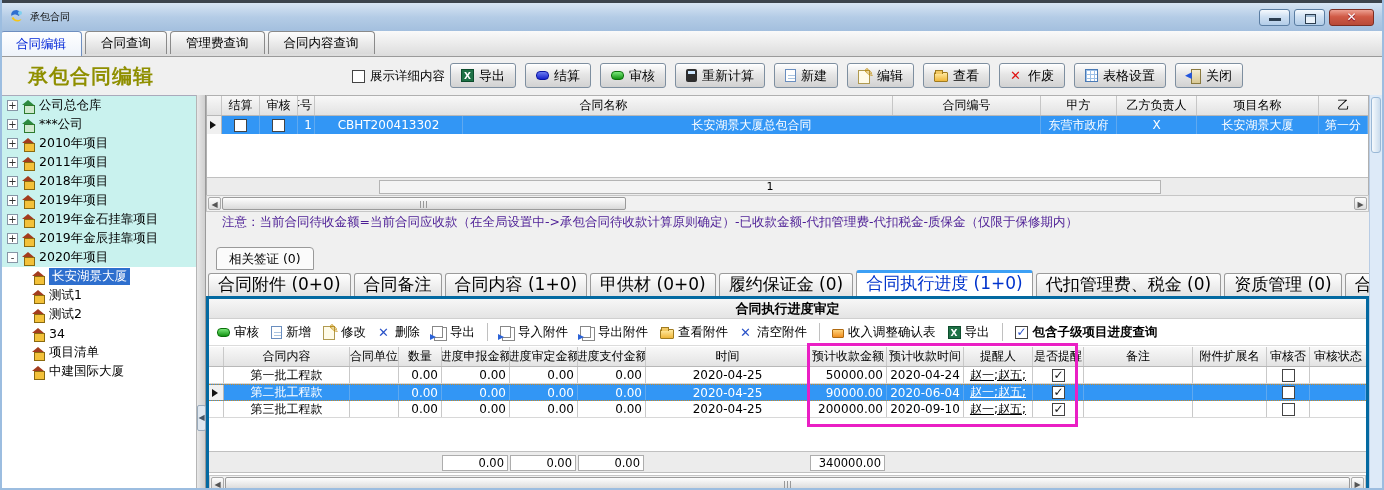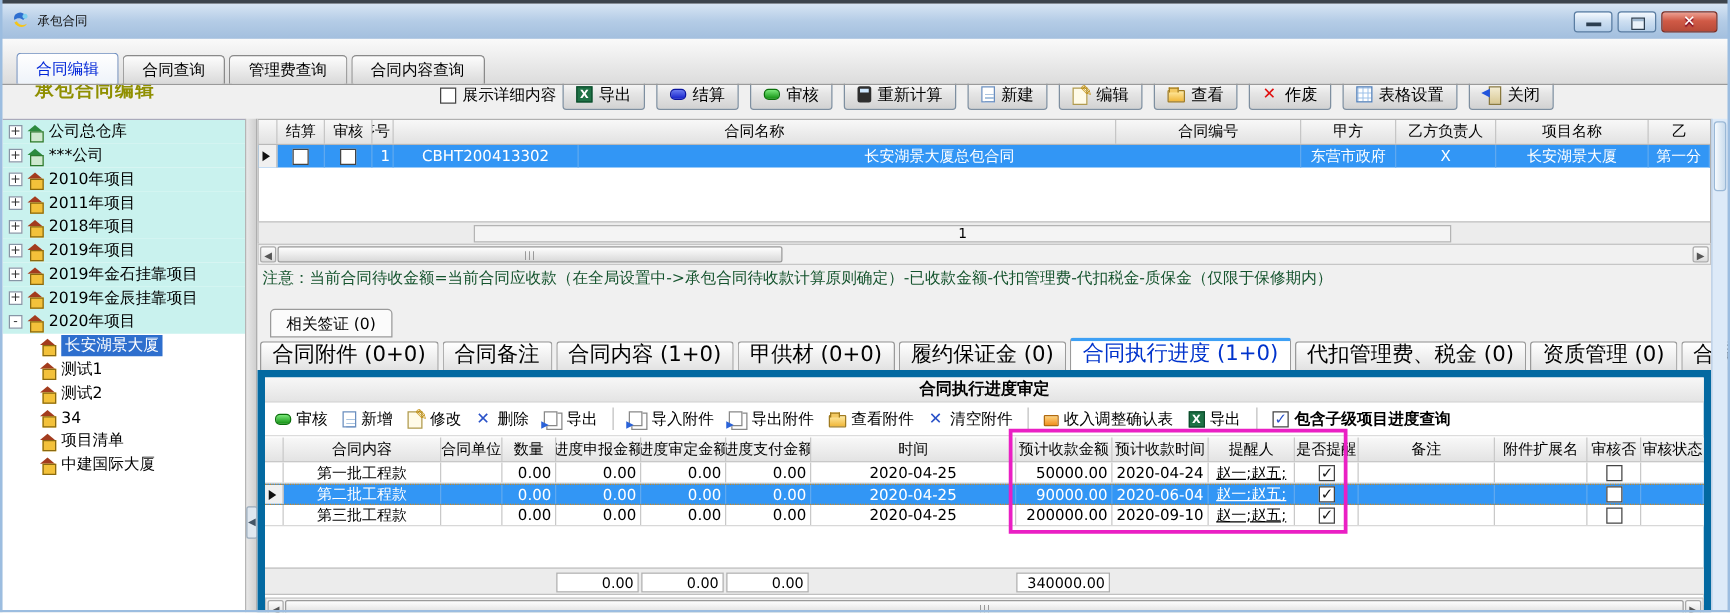--- a/index.html
+++ b/index.html
@@ -16,30 +16,30 @@
   .win-title { font-size:10px; color:#111; }
   .win-controls { margin-left:auto; display:flex; gap:4px; padding-right:4px; }
   .wbtn { width:31px; height:17px; border:1px solid #5a7da2; border-radius:3px;
     background:linear-gradient(#f6fafe,#cfe0f2 45%,#b3cde8); position:relative; cursor:pointer; }
   .wbtn.min::after { content:""; position:absolute; left:9px; bottom:4px; width:12px; height:3px; background:#2c3e50; }
   .wbtn.res::after { content:""; position:absolute; left:10px; top:4px; width:9px; height:8px; border:1px solid #2c3e50; background:#eaf2fa; box-shadow:inset 0 2px #9fb8d0; }
   .wbtn.close { width:45px; border-color:#7c2d22; background:linear-gradient(#eda092,#d05a46 45%,#b84a38); }
   .wbtn.close::after { content:"✕"; position:absolute; left:0; right:0; top:0; text-align:center; color:#fff; font-weight:bold; font-size:12px; line-height:15px; text-shadow:0 1px 1px #702; }
 
   
-  .tabs-band { position:absolute; left:0; top:31px; width:100%; height:37px;
-    background:linear-gradient(#fafafa,#dcdcdc); border-bottom:1px solid #9a9a9a; display:flex; align-items:flex-end; padding-left:13px; z-index:4; }
+  .tabs-band { position:absolute; left:0; top:31px; width:100%; height:26px;
+    background:linear-gradient(#fafafa,#dcdcdc); border-bottom:1px solid #9a9a9a; display:flex; padding-left:0; z-index:4; }
   .mtab { height:23px; line-height:21px; padding:0 15px; margin-right:3px; border:1px solid #8a8a8a; border-bottom:none;
     border-radius:4px 4px 0 0; background:linear-gradient(#fdfdfd,#d9d9d9); font-size:12.5px; cursor:pointer; }
   .mtab.active { height:25px; line-height:23px; background:#f4f4f4; color:#0026d8; border-color:#6f8fc0;
     background:linear-gradient(#ffffff,#eef3fa); }
 
   
   .header-band { position:absolute; left:0; top:57px; width:100%; height:38px; background:#f0f0f0; }
-  .page-title { position:absolute; left:28px; top:6px; font-size:15px; font-weight:bold; color:#8f8f00; letter-spacing:1px; }
+  .page-title { position:absolute; left:28px; top:6px; font-size:20px; font-weight:bold; color:#8f8f00; letter-spacing:1px; }
   .detail-check { position:absolute; left:352px; top:11px; display:flex; align-items:center; gap:5px; font-size:12.5px; }
   .hdr-buttons { position:absolute; left:450px; top:6px; display:flex; gap:9px; }
   .btn { height:25px; display:flex; align-items:center; gap:5px; padding:0 10px; font-size:13px;
     border:1px solid #7e8fa0; border-radius:3px; background:linear-gradient(#ffffff,#e6e6e6 45%,#d2d2d2);
     box-shadow:inset 0 1px #fff; cursor:pointer; white-space:nowrap; }
 
   
   .i { display:inline-block; position:relative; flex:none; }
   .i-excel { width:13px; height:13px; background:#1e7145; border:1px solid #0c4c2c; }
   .i-excel::after { content:"X"; position:absolute; inset:0; color:#fff; font:bold 9px/12px "DejaVu Sans",sans-serif; text-align:center; }
@@ -111,32 +111,32 @@
 
   .hscroll { position:absolute; left:0; right:0; height:17px; background:#f1f1f1; border:1px solid #c6c6c6; }
   .hs-arrow { position:absolute; top:1px; width:13px; height:13px; font-size:8px; line-height:13px; text-align:center; color:#555;
     background:linear-gradient(#fdfdfd,#dcdcdc); border:1px solid #aaa; border-radius:2px; cursor:pointer; }
   .hs-arrow.left { left:1px; } .hs-arrow.right { right:1px; }
   .hs-thumb { position:absolute; top:1px; height:13px; background:linear-gradient(#fefefe,#d9d9d9); border:1px solid #9a9a9a; border-radius:2px; cursor:grab; }
   .hs-thumb::after { content:""; position:absolute; left:50%; top:3px; width:8px; height:7px; margin-left:-4px;
     background:repeating-linear-gradient(90deg,#999 0 1px,transparent 1px 3px); }
   .hscroll1 { top:100px; }
 
-  .notice { position:absolute; left:4px; top:119px; color:#14532d; font-size:12.5px; white-space:nowrap; }
+  .notice { position:absolute; left:16px; top:119px; color:#4c1d95; font-size:12.5px; white-space:nowrap; }
 
   .sigtab-row { position:absolute; left:0; top:152px; height:23px; right:0; }
   .sigtab { display:inline-block; margin-left:10px; height:23px; line-height:21px; padding:0 12px; background:#fbfbfb;
     border:1px solid #9a9a9a; border-radius:4px 4px 0 0; font-size:12.5px; cursor:pointer; }
 
   .subtabs { position:absolute; left:0; top:175px; height:26px; right:0; display:flex; align-items:flex-end; padding-left:2px; }
   .stab { height:23px; line-height:21px; padding:0 9px; margin-right:3px; border:1px solid #9a9a9a; border-bottom:none;
     border-radius:3px 3px 0 0; background:linear-gradient(#ffffff,#e2e2e2); font-size:17px; white-space:nowrap; cursor:pointer; }
   .stab.active { height:26px; line-height:21px; background:#fff; color:#0033cc; border-top:3px solid #3da0f5; }
 
-  .panel { position:absolute; left:0; right:0; top:201px; bottom:0; background:#fff; border:6px solid #0369a1; }
+  .panel { position:absolute; left:0; right:0; top:201px; bottom:0; background:#fff; border:3px solid #0369a1; }
   .sec-title { height:20px; line-height:20px; text-align:center; font-weight:bold; font-size:13px;
     background:linear-gradient(#f7f7f7,#e4e4e4); border-bottom:1px solid #cfcfcf; }
   .sub-toolbar { height:27px; display:flex; align-items:center; gap:12px; padding-left:8px; border-bottom:1px solid #dcdcdc; }
   .titem { display:flex; align-items:center; gap:4px; font-size:12.5px; cursor:pointer; white-space:nowrap; }
   .tsep { width:1px; height:18px; background:#c0c0c0; }
   .inc-check { display:flex; align-items:center; gap:5px; font-weight:bold; font-size:12.5px; }
 
   .sub-grid { position:absolute; left:0; right:0; top:48px; }
   .srow { display:flex; height:20px; }
   .srow.hdr { background:linear-gradient(#f8f8f8,#e3e3e3); border-bottom:1px solid #b8b8b8;font-family:Liberation Mono, monospace; }

